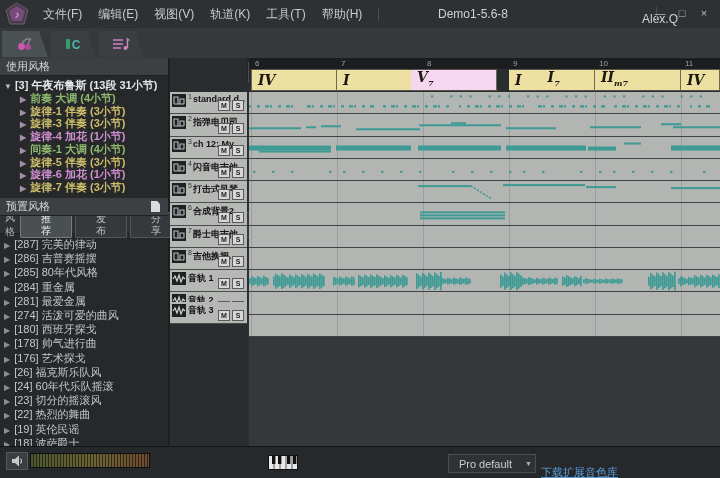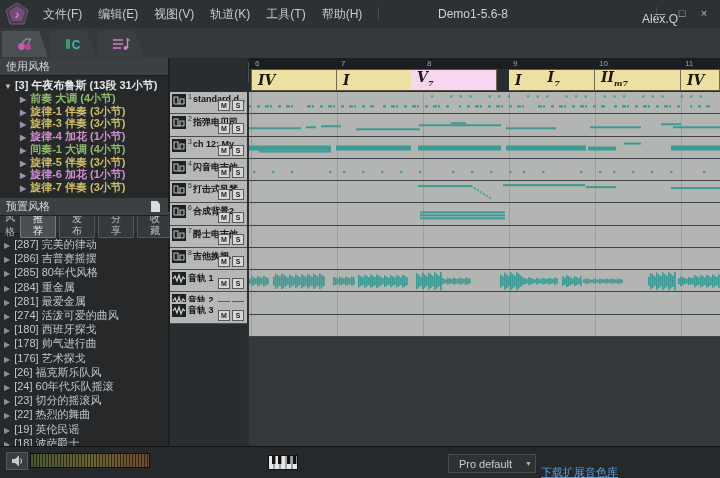--- a/index.html
+++ b/index.html
@@ -57,21 +57,21 @@
   .c-green{color:#8fba6e;} .c-yellow{color:#cdbd6b;} .c-pink{color:#cf8fd0;}
 
   #panel-preset{position:absolute;left:0;top:198px;width:168px;height:248px;background:#26282a;
                 border-right:2px solid #1d1f21;}
   #preset-doc-icon{position:absolute;right:8px;top:3px;width:9px;height:11px;background:#d8dcde;
                    clip-path:polygon(0 0,70% 0,100% 30%,100% 100%,0 100%);}
   #preset-tabs{height:17px;background:#2f3234;border-bottom:1px solid #1d1f21;display:flex;
                align-items:center;padding-left:3px;gap:3px;}
   .ptab-label{font-size:10px;color:#b4b9bc;padding:0 2px;}
   .ptab{font-size:10px;color:#bfc4c7;background:#35393b;border:1px solid #53575a;
-        padding:0 12px;line-height:12px;border-radius:1px;}
+        padding:0 20px;line-height:12px;border-radius:1px;}
   .ptab.sel{background:#4a4f52;border-color:#767b7f;color:#eceff1;}
   #ptab-more{margin-left:auto;margin-right:4px;color:#c8cdd0;font-size:8px;}
   #preset-list{padding:4px 0 0 4px;}
   .plist-item{font-size:11px;color:#c3c8cb;line-height:12.2px;white-space:nowrap;}
   .plist-item .arr{color:#8a9094;font-size:8px;margin-right:4px;}
 
   
   #trackpanel{position:absolute;left:170px;top:58px;width:77px;height:388px;background:#2a2d2f;}
   .track-row{position:absolute;left:0;width:77px;background:#b6b8b5;border-bottom:1px solid #4a4c4a;
              box-sizing:border-box;}

